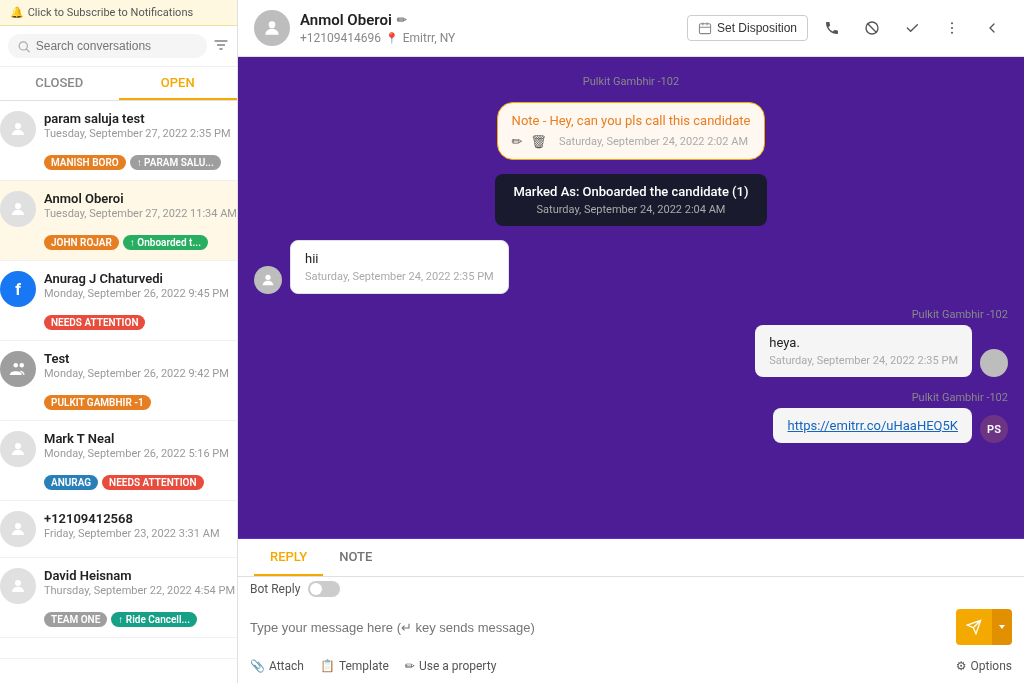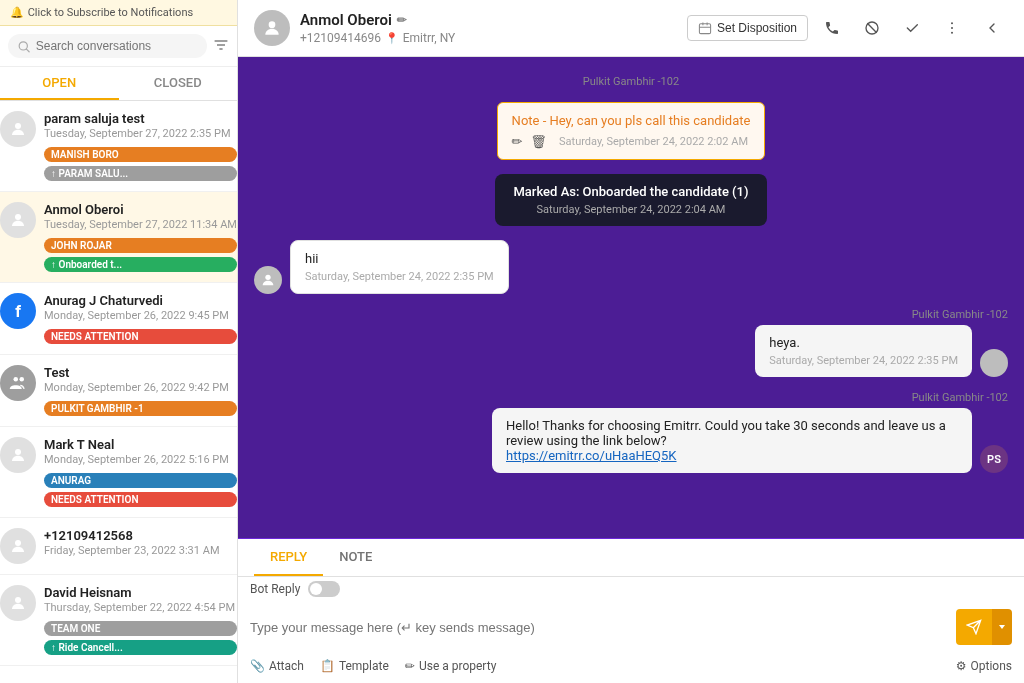--- a/index.html
+++ b/index.html
@@ -18,21 +18,21 @@
     .tab.active { color: #f4a900; border-bottom: 2px solid #f4a900; }
     .conversations { flex: 1; overflow-y: auto; }
     .conv-item { display: flex; align-items: flex-start; padding: 10px 0; gap: 8px; border-bottom: 1px solid #f0f0f0; cursor: pointer; background: #fff; }
     .conv-item.selected { background: #fff8e6; }
     .conv-avatar { width: 36px; height: 36px; border-radius: 50%; background: #e0e0e0; flex-shrink: 0; display: flex; align-items: center; justify-content: center; font-size: 13px; color: #fff; }
     .conv-avatar.facebook { background: #1877f2; }
     .conv-avatar.group { background: #9e9e9e; }
     .conv-body { flex: 1; min-width: 0; }
     .conv-name { font-size: 13px; font-weight: 600; color: #222; white-space: nowrap; overflow: hidden; text-overflow: ellipsis; }
     .conv-time { font-size: 11px; color: #999; margin-top: 1px; }
-    .conv-tags { display: flex; flex-wrap: wrap; gap: 4px; margin-top: 7px; flex-direction: column; }
+    .conv-tags { display: flex; flex-wrap: wrap; gap: 4px; margin-top: 15px; }
     .tag { font-size: 10px; padding: 2px 7px; border-radius: 10px; font-weight: 600; color: #fff; white-space: nowrap; }
     .tag.orange { background: #e67e22; }
     .tag.gray { background: #9e9e9e; }
     .tag.red { background: #e74c3c; }
     .tag.green { background: #27ae60; }
     .tag.blue { background: #2980b9; }
     .tag.teal { background: #16a085; }
 
     
     .main { flex: 1; display: flex; flex-direction: column; background: #fff; min-width: 0; }
@@ -46,21 +46,21 @@
     .header-sub { font-size: 12px; color: #888; display: flex; align-items: center; gap: 4px; margin-top: 2px; }
     .header-sub .pin-icon { color: #f4a900; font-size: 11px; }
     .header-actions { display: flex; align-items: center; gap: 8px; }
     .btn-disposition { display: flex; align-items: center; gap: 5px; border: 1px solid #ccc; border-radius: 4px; padding: 5px 10px; font-size: 12px; cursor: pointer; background: #fff; color: #333; }
     .action-icon { width: 32px; height: 32px; display: flex; align-items: center; justify-content: center; border-radius: 50%; cursor: pointer; color: #555; font-size: 16px; }
 
     
     .messages { flex: 1; overflow-y: auto; padding: 16px; display: flex; flex-direction: column; gap: 14px; background: #4c1d95; }
 
     
-    .note-bubble { background: #fff8f0; border: 1px solid #f4a900; border-radius: 6px; padding: 10px 14px; max-width: 480px; align-self: center; }
+    .note-bubble { background: #fff8f0; border: 1px solid #f4a900; border-radius: 16px; padding: 10px 14px; max-width: 480px; align-self: center; }
     .note-text { color: #e67e22; font-size: 13px; }
     .note-time { font-size: 11px; color: #aaa; margin-left: 4px; }
 
     
     .marked-bubble { background: #1a1a2e; color: #fff; border-radius: 8px; padding: 10px 18px; align-self: center; text-align: center; }
     .marked-text { font-size: 13px; font-weight: 500; }
     .marked-time { font-size: 11px; color: #aaa; margin-top: 4px; }
 
     
     .msg-in { display: flex; align-items: flex-end; gap: 8px; align-self: flex-start; }
@@ -115,22 +115,22 @@
     </div>
     <span class="filter-icon">
       <svg width="16" height="16" viewBox="0 0 20 20" fill="none">
           <line x1="2" y1="5" x2="18" y2="5" stroke="#888" stroke-width="2"></line>
           <line x1="5" y1="10" x2="15" y2="10" stroke="#888" stroke-width="2"></line>
           <line x1="8" y1="15" x2="12" y2="15" stroke="#888" stroke-width="2"></line>
         </svg>
     </span>
   </div>
   <div class="tabs">
+    <div class="tab">CLOSED</div>
     <div class="tab active">OPEN</div>
-    <div class="tab">CLOSED</div>
   </div>
   <div class="conversations" id="conv-list">
       <div class="conv-item">
     <div class="conv-avatar">
           <svg width="18" height="18" viewBox="0 0 24 24" fill="#fff">
             <circle cx="12" cy="8" r="4"></circle>
             <path d="M4 20c0-4 3.6-7 8-7s8 3 8 7" fill="#fff"></path>
           </svg>
         </div>
     <div class="conv-body">
@@ -341,21 +341,20 @@
           <div class="msg-time">Saturday, September 24, 2022 2:35 PM</div>
         </div>
         <div class="msg-out-avatar" style="background:#bdbdbd;border-radius:50%;width:28px;height:28px;"></div>
       </div>
     </div>
 
     <div class="msg-out-wrap">
       <div class="msg-sender">Pulkit Gambhir -102</div>
       <div class="msg-out-row">
         <div class="msg-bubble-out">
-          <div class="msg-text">Hello! Thanks for choosing Emitrr. Could you take 30 seconds and leave us a review using the link below?</div>
           <a class="msg-link" href="#">https://emitrr.co/uHaaHEQ5K</a>
         </div>
         <div class="ps-avatar">PS</div>
       </div>
     </div>
   </div>
 
   <div class="reply-section">
     <div class="reply-tabs">
       <div class="reply-tab active">REPLY</div>

